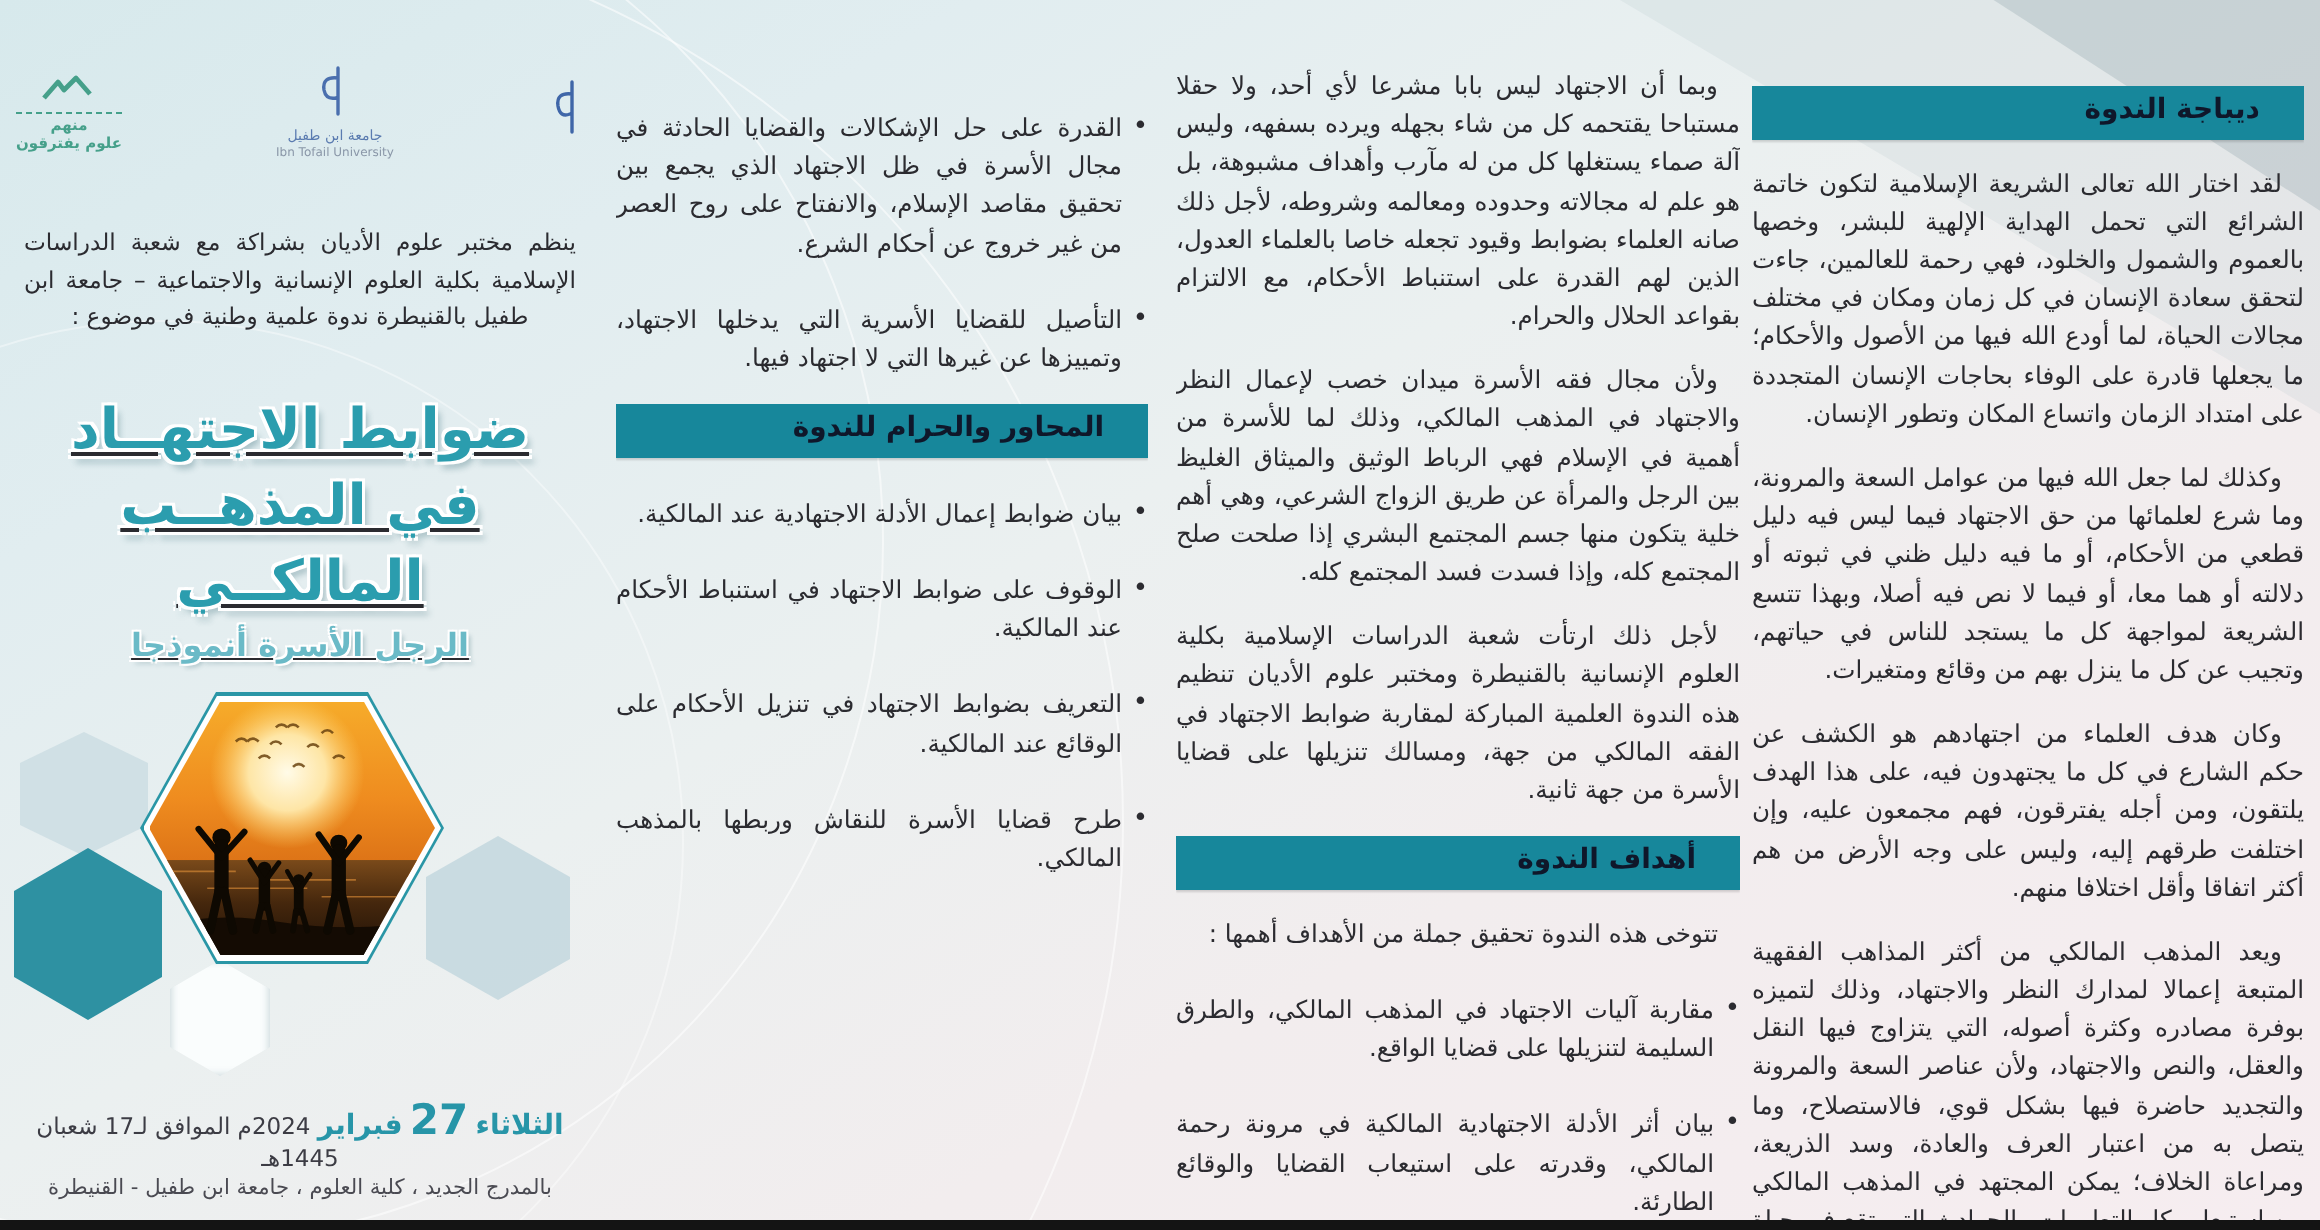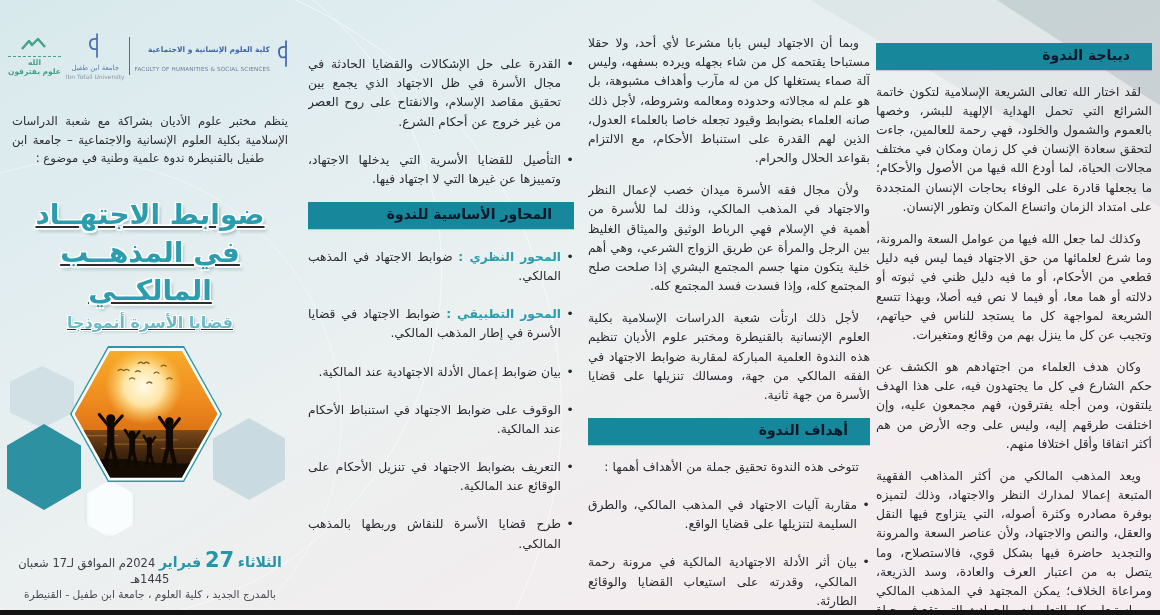--- a/index.html
+++ b/index.html
@@ -90,52 +90,48 @@
   <div class="col col-cover">
 
     <div class="logos">
       <div class="logo">
         <span>
           <svg width="30" height="14" viewBox="0 0 30 14">
               <path d="M3 12 L10 4 L13 8 L19 2 L26 10" fill="none" stroke="#45a08a" stroke-width="2.4" stroke-linejoin="round"></path>
             </svg>
         </span>
         <span class="logo-lab-text">
-          <span>الله</span><br>
+          <span>منهم</span><br>
           <span>علوم يفترقون</span>
         </span>
       </div>
       <div class="logo">
         <span>
           <svg width="22" height="26" viewBox="0 0 22 26">
               <path d="M13 1 L13 24 M13 6 Q5 5 6 12 Q7 17 12 16" fill="none" stroke="#4a6fae" stroke-width="1.7" stroke-linecap="round"></path>
             </svg>
         </span>
         <span class="logo-uni-ar">جامعة ابن طفيل</span>
         <span class="logo-uni-en">Ibn Tofail University</span>
       </div>
       <div class="logo logo-fac">
-        <span class="logo-fac-text">
-          <span class="logo-fac-ar">كلية العلوم الإنسانية و الاجتماعية</span><br>
-          <span class="logo-fac-en">FACULTY OF HUMANITIES &amp; SOCIAL SCIENCES</span>
-        </span>
         <span>
           <svg width="20" height="28" viewBox="0 0 20 28">
               <path d="M12 1 L12 26 M12 7 Q4 6 5 13 Q6 19 11 17" fill="none" stroke="#3f66a8" stroke-width="1.7" stroke-linecap="round"></path>
             </svg>
         </span>
       </div>
     </div>
 
     <div class="organizer" dir="rtl">ينظم مختبر علوم الأديان بشراكة مع شعبة الدراسات الإسلامية بكلية العلوم الإنسانية والاجتماعية – جامعة ابن طفيل بالقنيطرة ندوة علمية وطنية في موضوع :</div>
 
     <div class="title-block">
       <div class="title-line">ضوابط الاجتهــاد</div>
       <div class="title-line">في المذهــب المالكــي</div>
-      <div class="subtitle">قضايا الأسرة أنموذجا</div>
+      <div class="subtitle">الرجل الأسرة أنموذجا</div>
     </div>
 
     <div class="hex hex-pointy hex-l1"></div>
     <div class="hex hex-pointy hex-teal"></div>
     <div class="hex hex-pointy hex-l2"></div>
     <div class="hex hex-pointy hex-white"></div>
     <div class="hex hex-flat hex-photo-outer">
       <div class="hex-flat hex-photo-mid">
         <div class="hex-flat hex-photo-inner">
           <svg viewBox="0 0 100 90" preserveAspectRatio="none">
@@ -208,31 +204,21 @@
       </div>
       <div class="venue">بالمدرج الجديد ، كلية العلوم ، جامعة ابن طفيل - القنيطرة</div>
     </div>
   </div>
 
   <div class="col col-axes">
     <ul class="blist">
       <li>القدرة على حل الإشكالات والقضايا الحادثة في مجال الأسرة في ظل الاجتهاد الذي يجمع بين تحقيق مقاصد الإسلام، والانفتاح على روح العصر من غير خروج عن أحكام الشرع.</li>
       <li>التأصيل للقضايا الأسرية التي يدخلها الاجتهاد، وتمييزها عن غيرها التي لا اجتهاد فيها.</li>
     </ul>
-    <div class="bar">المحاور الأساسية للندوة</div>
-    <ul class="blist">
-      <li>
-        <span class="axis-label">المحور النظري :</span>
-        <span>ضوابط الاجتهاد في المذهب المالكي.</span>
-      </li>
-      <li>
-        <span class="axis-label">المحور التطبيقي :</span>
-        <span>ضوابط الاجتهاد في قضايا الأسرة في إطار المذهب المالكي.</span>
-      </li>
-    </ul>
+    <div class="bar">المحاور والحرام للندوة</div>
     <ul class="blist">
       <li>بيان ضوابط إعمال الأدلة الاجتهادية عند المالكية.</li>
       <li>الوقوف على ضوابط الاجتهاد في استنباط الأحكام عند المالكية.</li>
       <li>التعريف بضوابط الاجتهاد في تنزيل الأحكام على الوقائع عند المالكية.</li>
       <li>طرح قضايا الأسرة للنقاش وربطها بالمذهب المالكي.</li>
     </ul>
   </div>
 
   <div class="col col-middle">
     <p>وبما أن الاجتهاد ليس بابا مشرعا لأي أحد، ولا حقلا مستباحا يقتحمه كل من شاء بجهله ويرده بسفهه، وليس آلة صماء يستغلها كل من له مآرب وأهداف مشبوهة، بل هو علم له مجالاته وحدوده ومعالمه وشروطه، لأجل ذلك صانه العلماء بضوابط وقيود تجعله خاصا بالعلماء العدول، الذين لهم القدرة على استنباط الأحكام، مع الالتزام بقواعد الحلال والحرام.</p>

